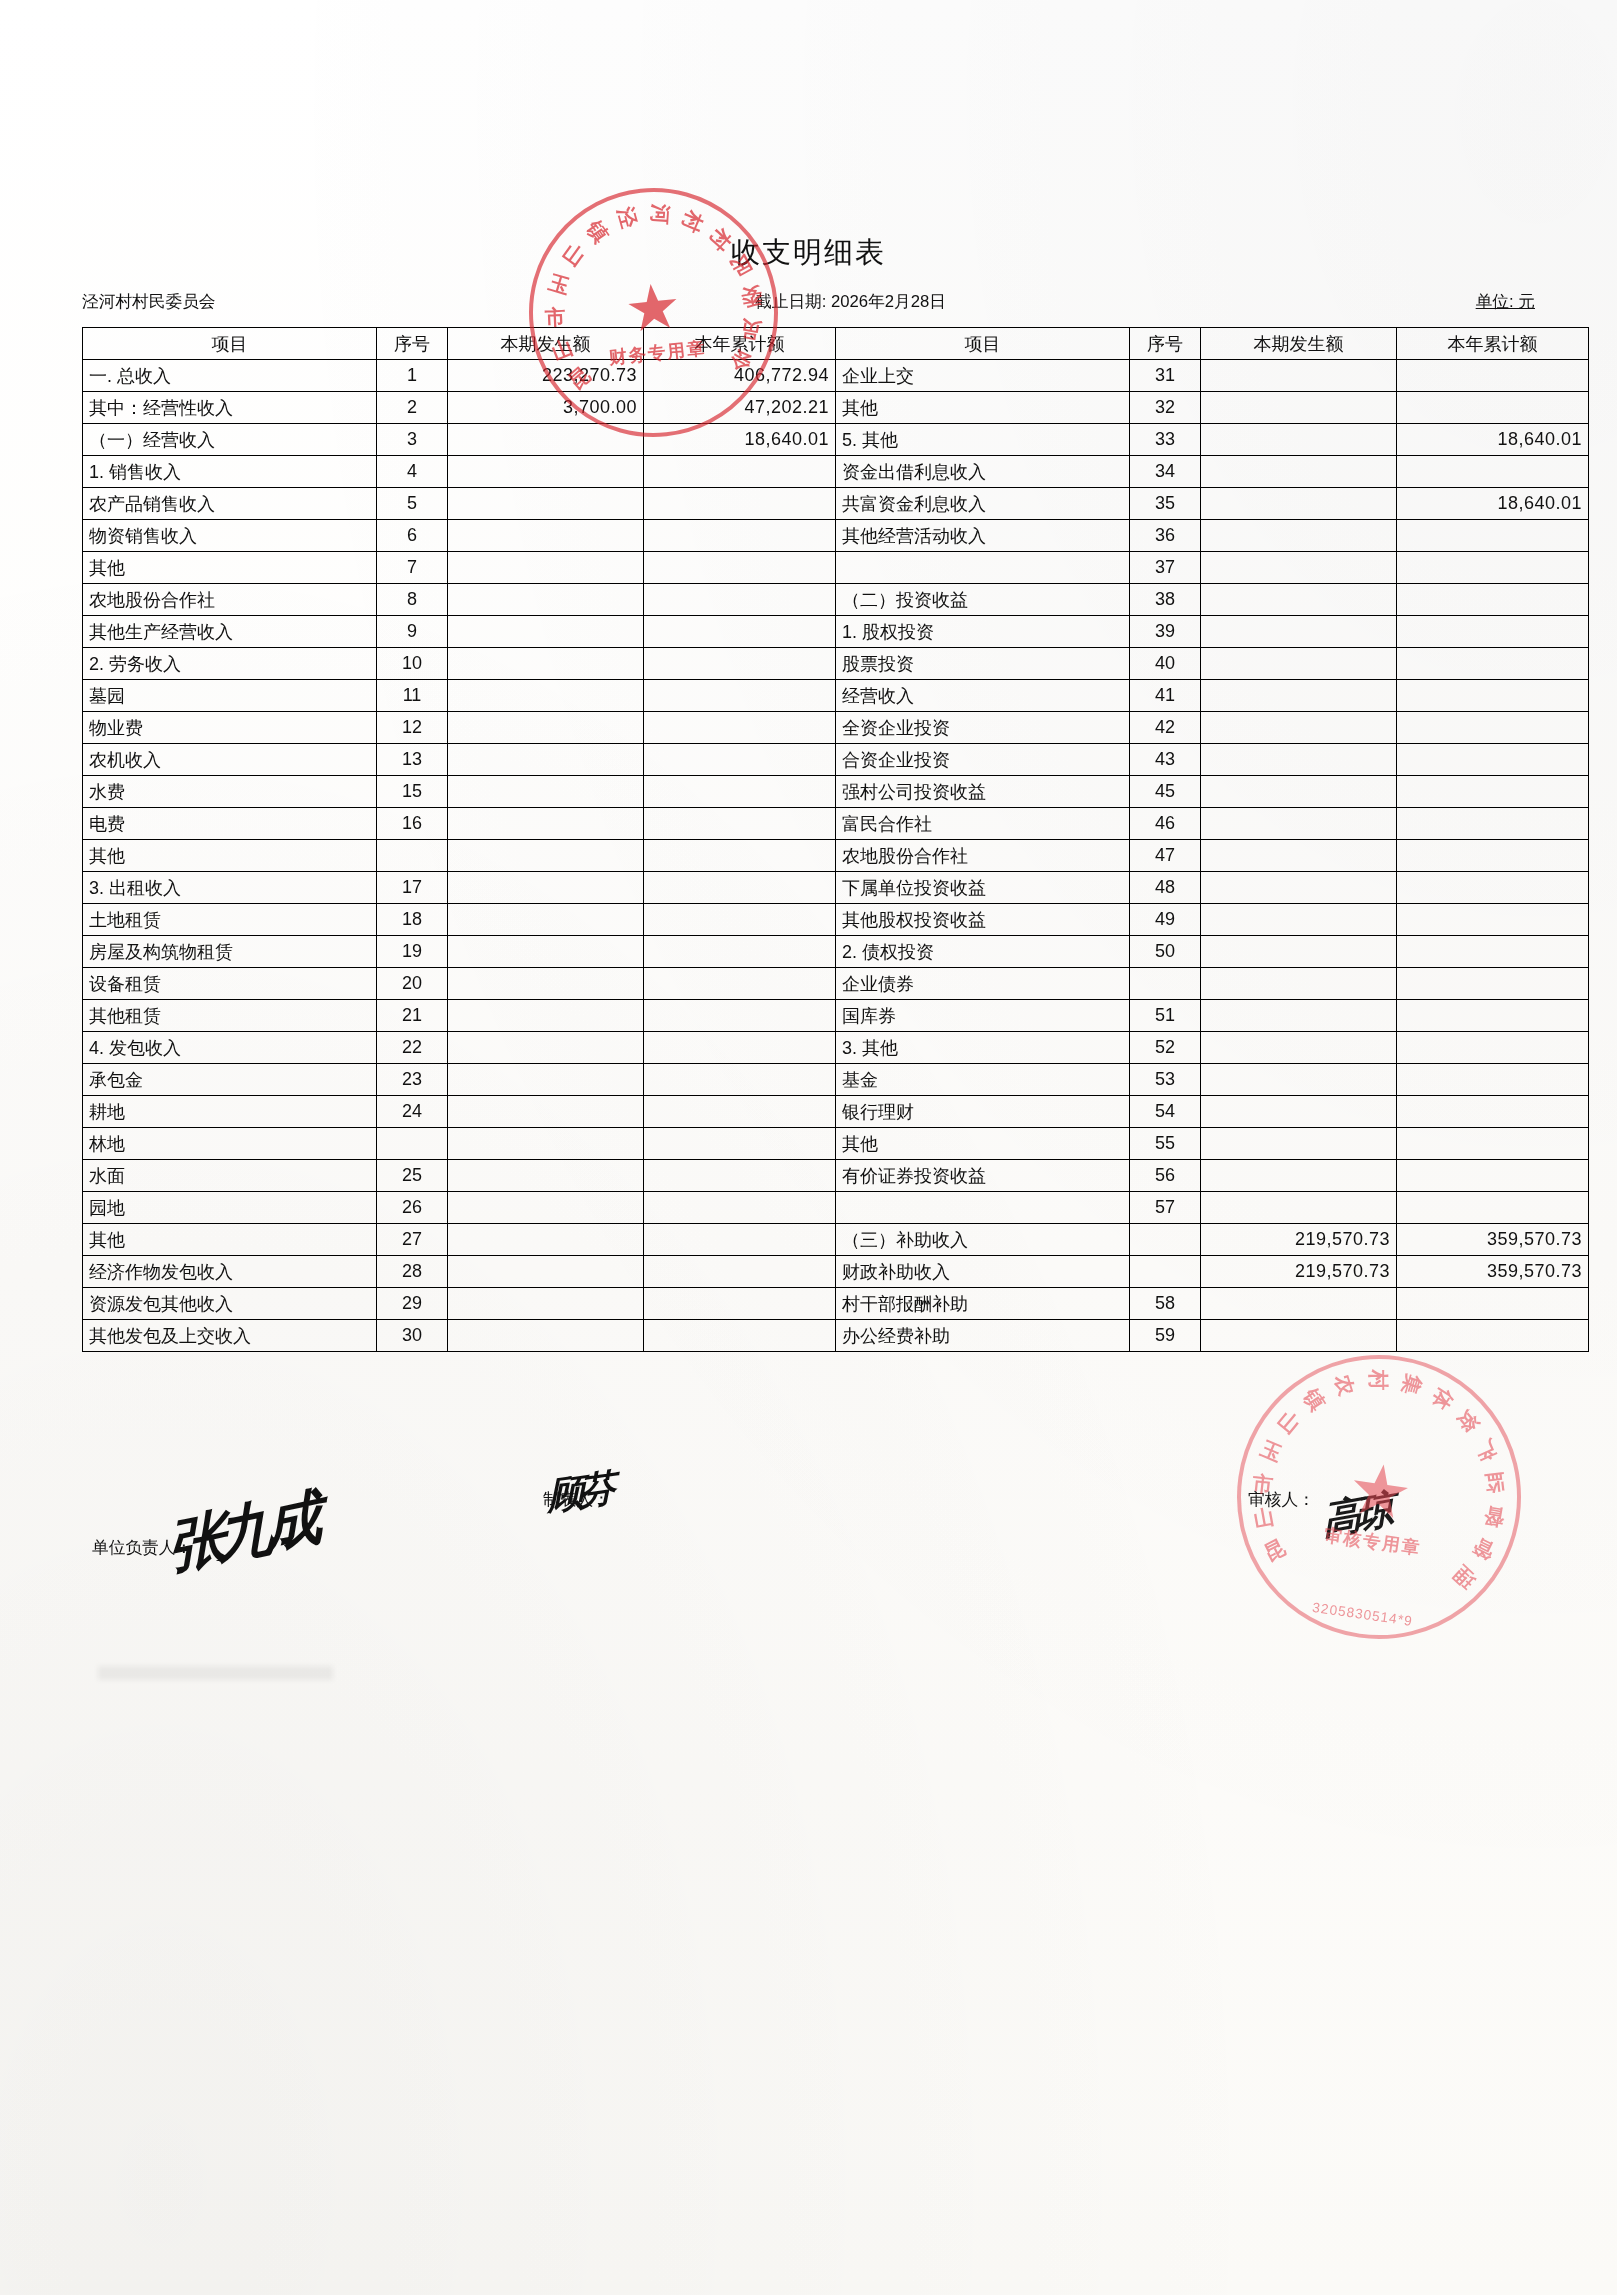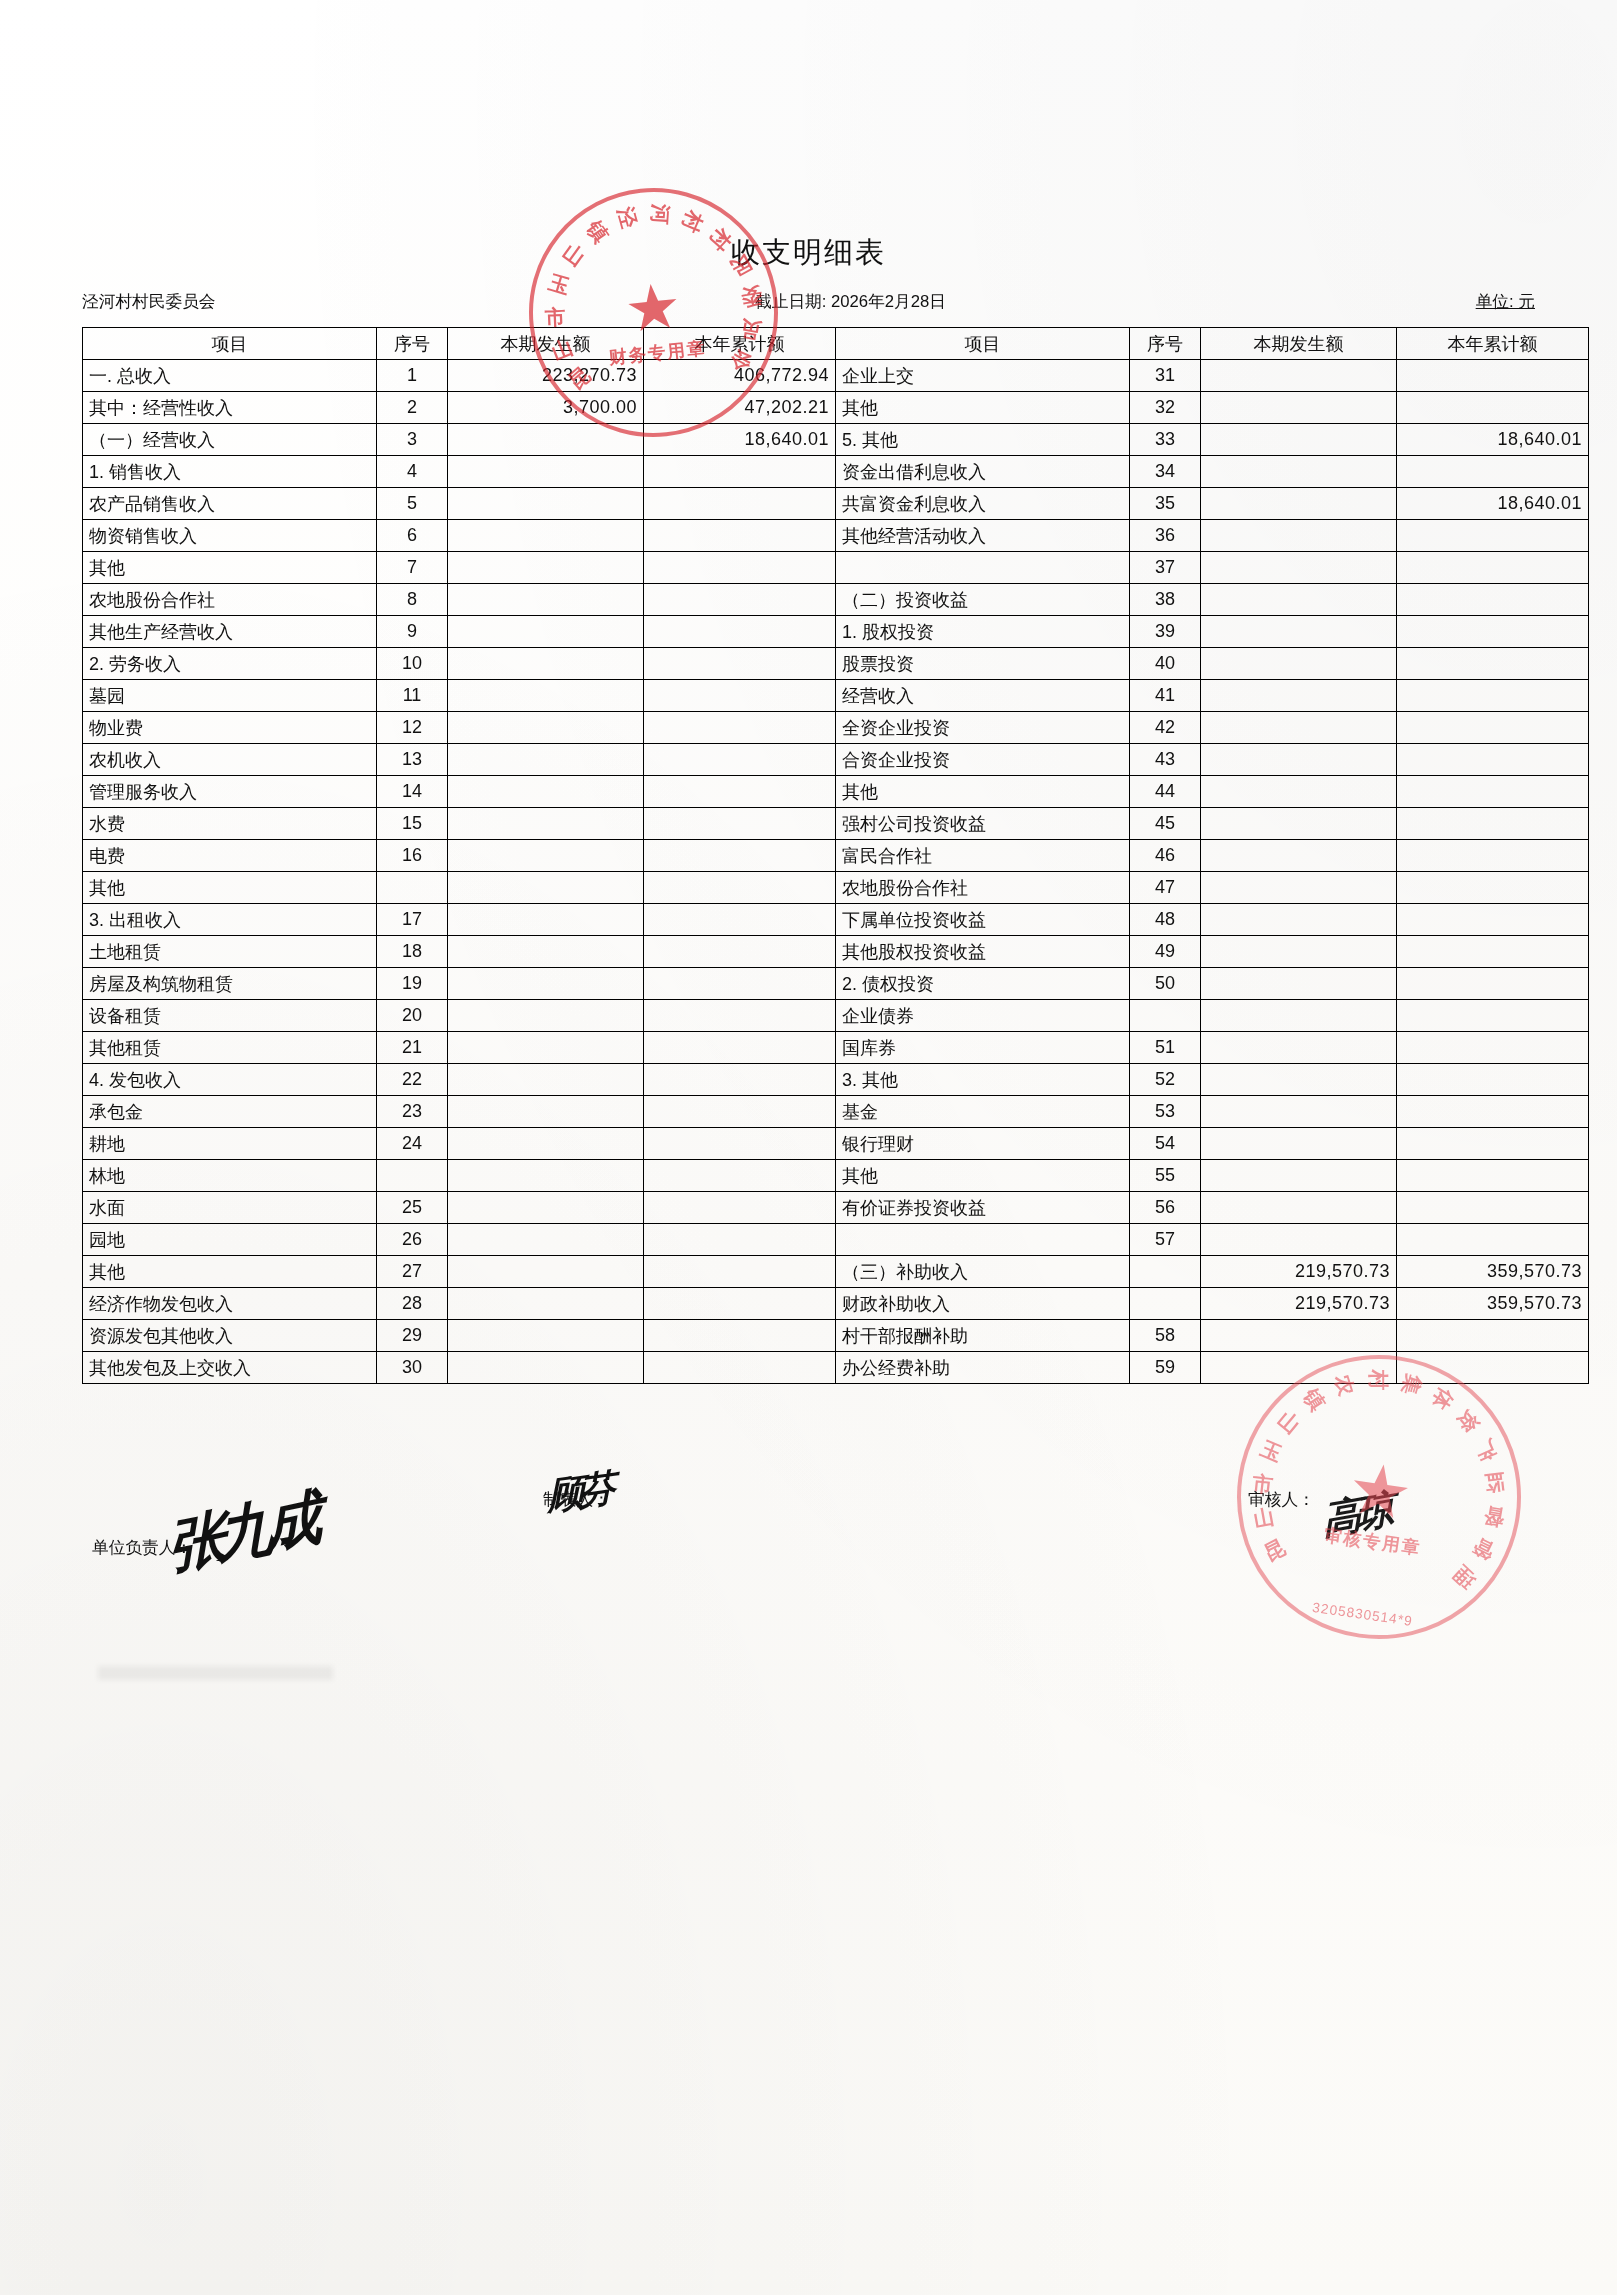--- a/index.html
+++ b/index.html
@@ -346,30 +346,20 @@
           <td class="item i3">农机收入</td>
           <td class="no">13</td>
           <td class="amt"></td>
           <td class="amt"></td>
           <td class="item ctr">合资企业投资</td>
           <td class="no">43</td>
           <td class="amt"></td>
           <td class="amt"></td>
         </tr>
         <tr>
-          <td class="item i3">管理服务收入</td>
-          <td class="no">14</td>
-          <td class="amt"></td>
-          <td class="amt"></td>
-          <td class="item ctr">其他</td>
-          <td class="no">44</td>
-          <td class="amt"></td>
-          <td class="amt"></td>
-        </tr>
-        <tr>
           <td class="item i3">水费</td>
           <td class="no">15</td>
           <td class="amt"></td>
           <td class="amt"></td>
           <td class="item ctr">强村公司投资收益</td>
           <td class="no">45</td>
           <td class="amt"></td>
           <td class="amt"></td>
         </tr>
         <tr>

